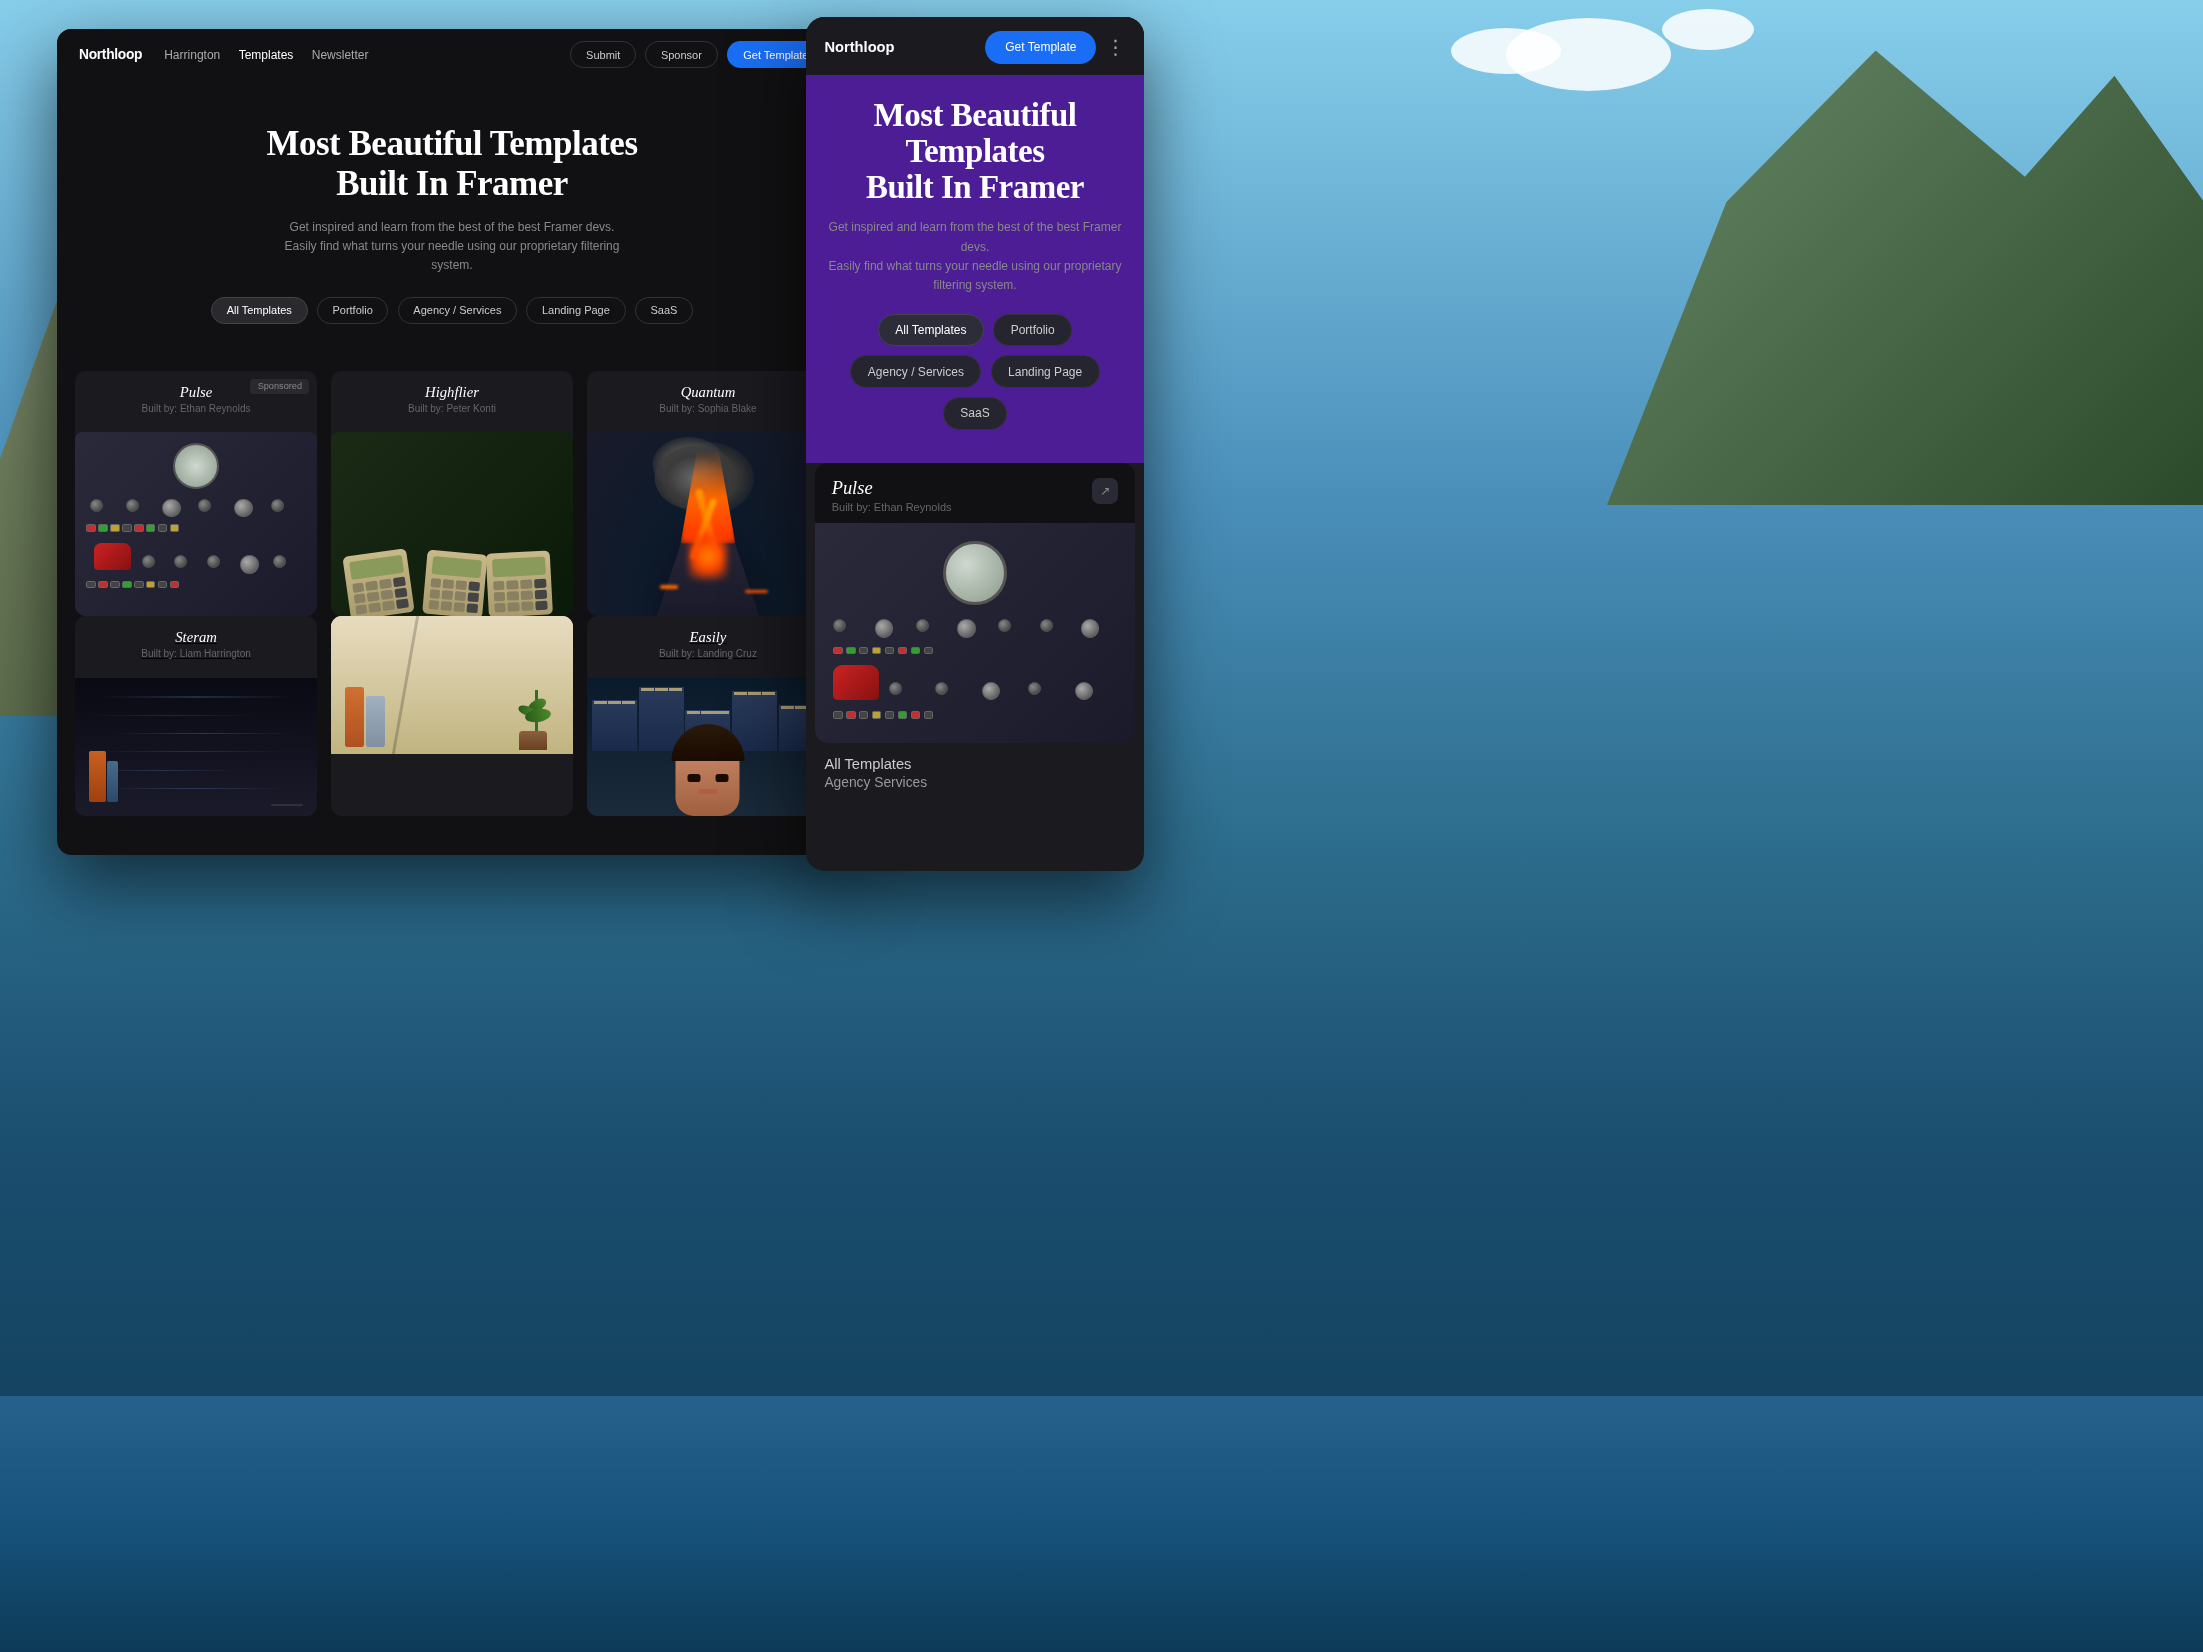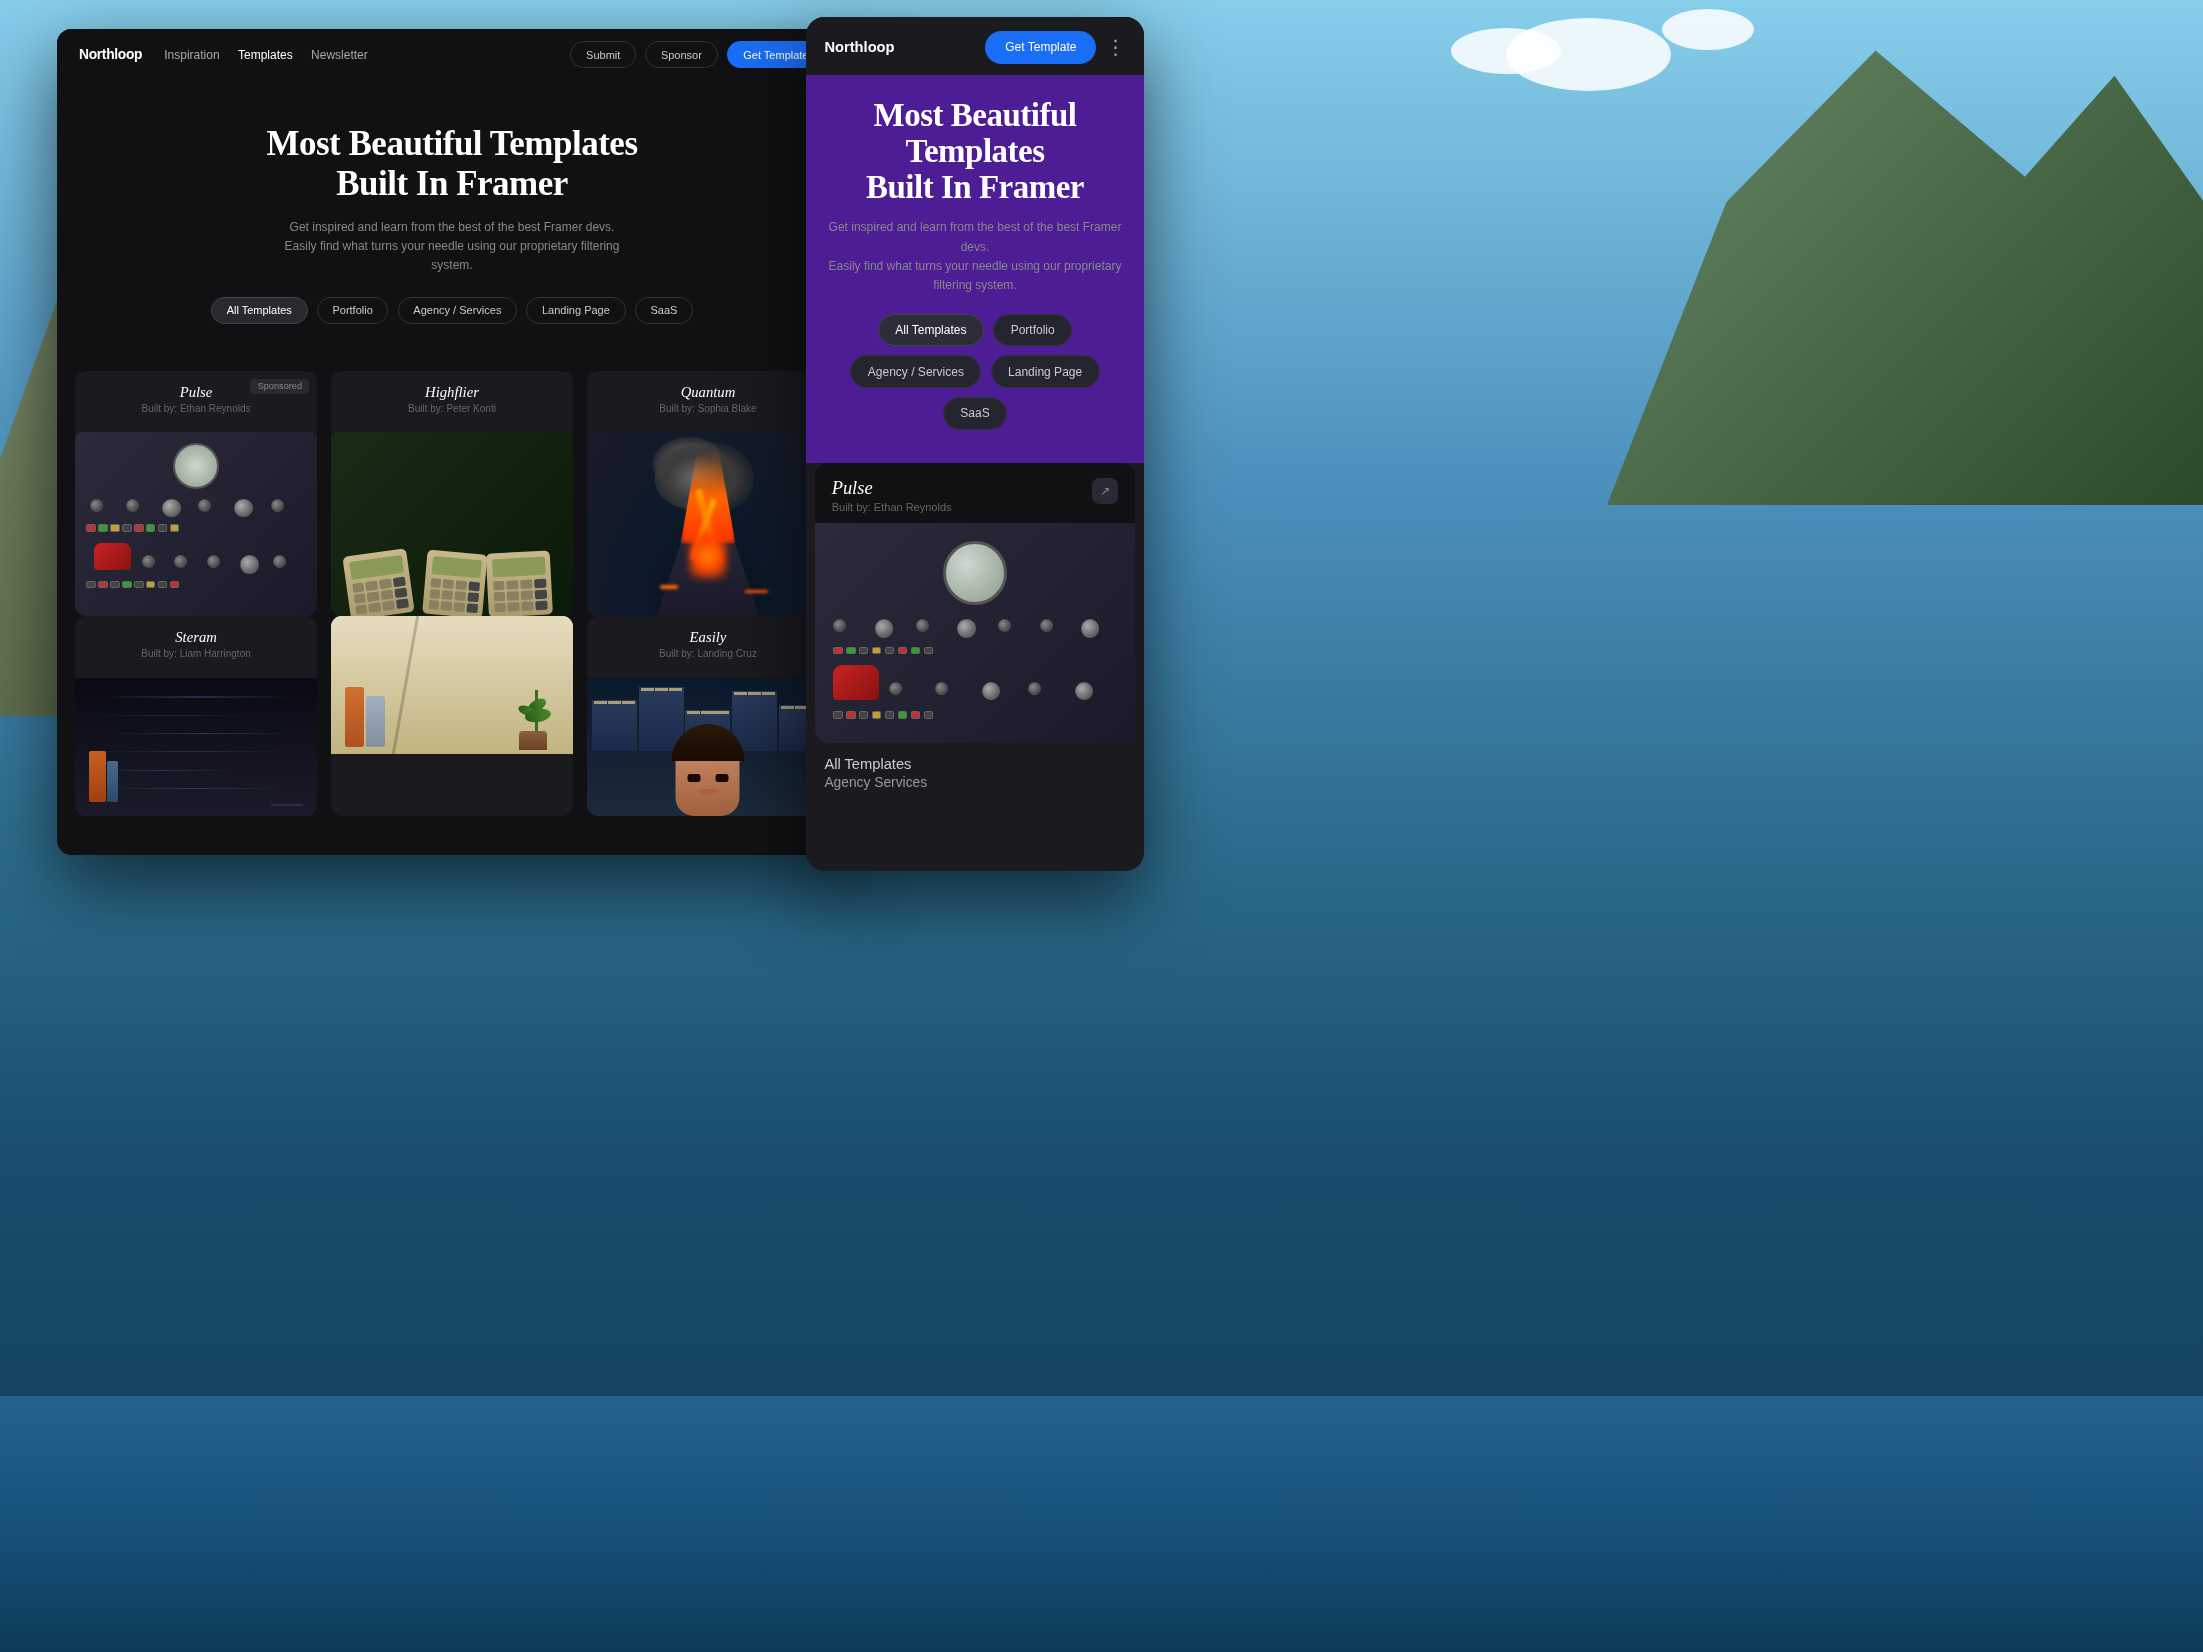--- a/index.html
+++ b/index.html
@@ -580,21 +580,21 @@
 <div class="bg-cloud" style="width:165px;height:73px;top:18.4px;right:533px;"></div>
 <div class="bg-cloud" style="width:110px;height:46px;top:27.5px;right:643px;"></div>
 <div class="bg-cloud" style="width:92px;height:41px;top:9.2px;right:450px;"></div>
 <div class="bg-water"></div>
 
 <div class="desktop-browser">
 
   <div class="desktop-nav">
     <span class="nav-logo">Northloop</span>
     <div class="nav-links">
-      <span class="nav-link">Inspiration</span>
+      <span class="nav-link">Harrington</span>
       <span class="nav-link active">Templates</span>
       <span class="nav-link">Newsletter</span>
     </div>
     <div class="nav-actions">
       <button class="btn-ghost">Submit</button>
       <button class="btn-ghost">Sponsor</button>
       <button class="btn-primary">Get Template</button>
     </div>
   </div>
 
@@ -751,21 +751,21 @@
           <div class="lava-stream"></div>
           <div class="lava-stream2"></div>
           <div style="position:absolute;bottom:37px;left:50%;transform:translateX(-50%);width:37px;height:46px;background:radial-gradient(circle,#ff8800,#ff4400,transparent);filter:blur(3.7px);"></div>
           <div style="position:absolute;bottom:27.5px;left:30%;width:18.4px;height:3.7px;background:#ff6600;border-radius:1.8px;filter:blur(1.8px);"></div>
           <div style="position:absolute;bottom:23px;right:25%;width:23px;height:3.7px;background:#ff5500;border-radius:1.8px;filter:blur(1.8px);"></div>
         </div>
       </div>
     </div>
   </div>
 
-  <div class="templates-grid" style="margin-top:0;padding-top:0;">
+  <div class="templates-grid" style="margin-top:0;padding-top:0;text-decoration:underline;">
 
     <div class="template-card template-card-bottom">
       <div class="template-card-inner">
         <div class="template-name">Steram</div>
         <div class="template-author">Built by: Liam Harrington</div>
       </div>
       <div class="img-steram">
         <div class="water-lines">
           <div class="w-line" style="top:18.4px;left:10%;width:80%;opacity:0.4;"></div>
           <div class="w-line" style="top:37px;left:5%;width:70%;opacity:0.3;"></div>

